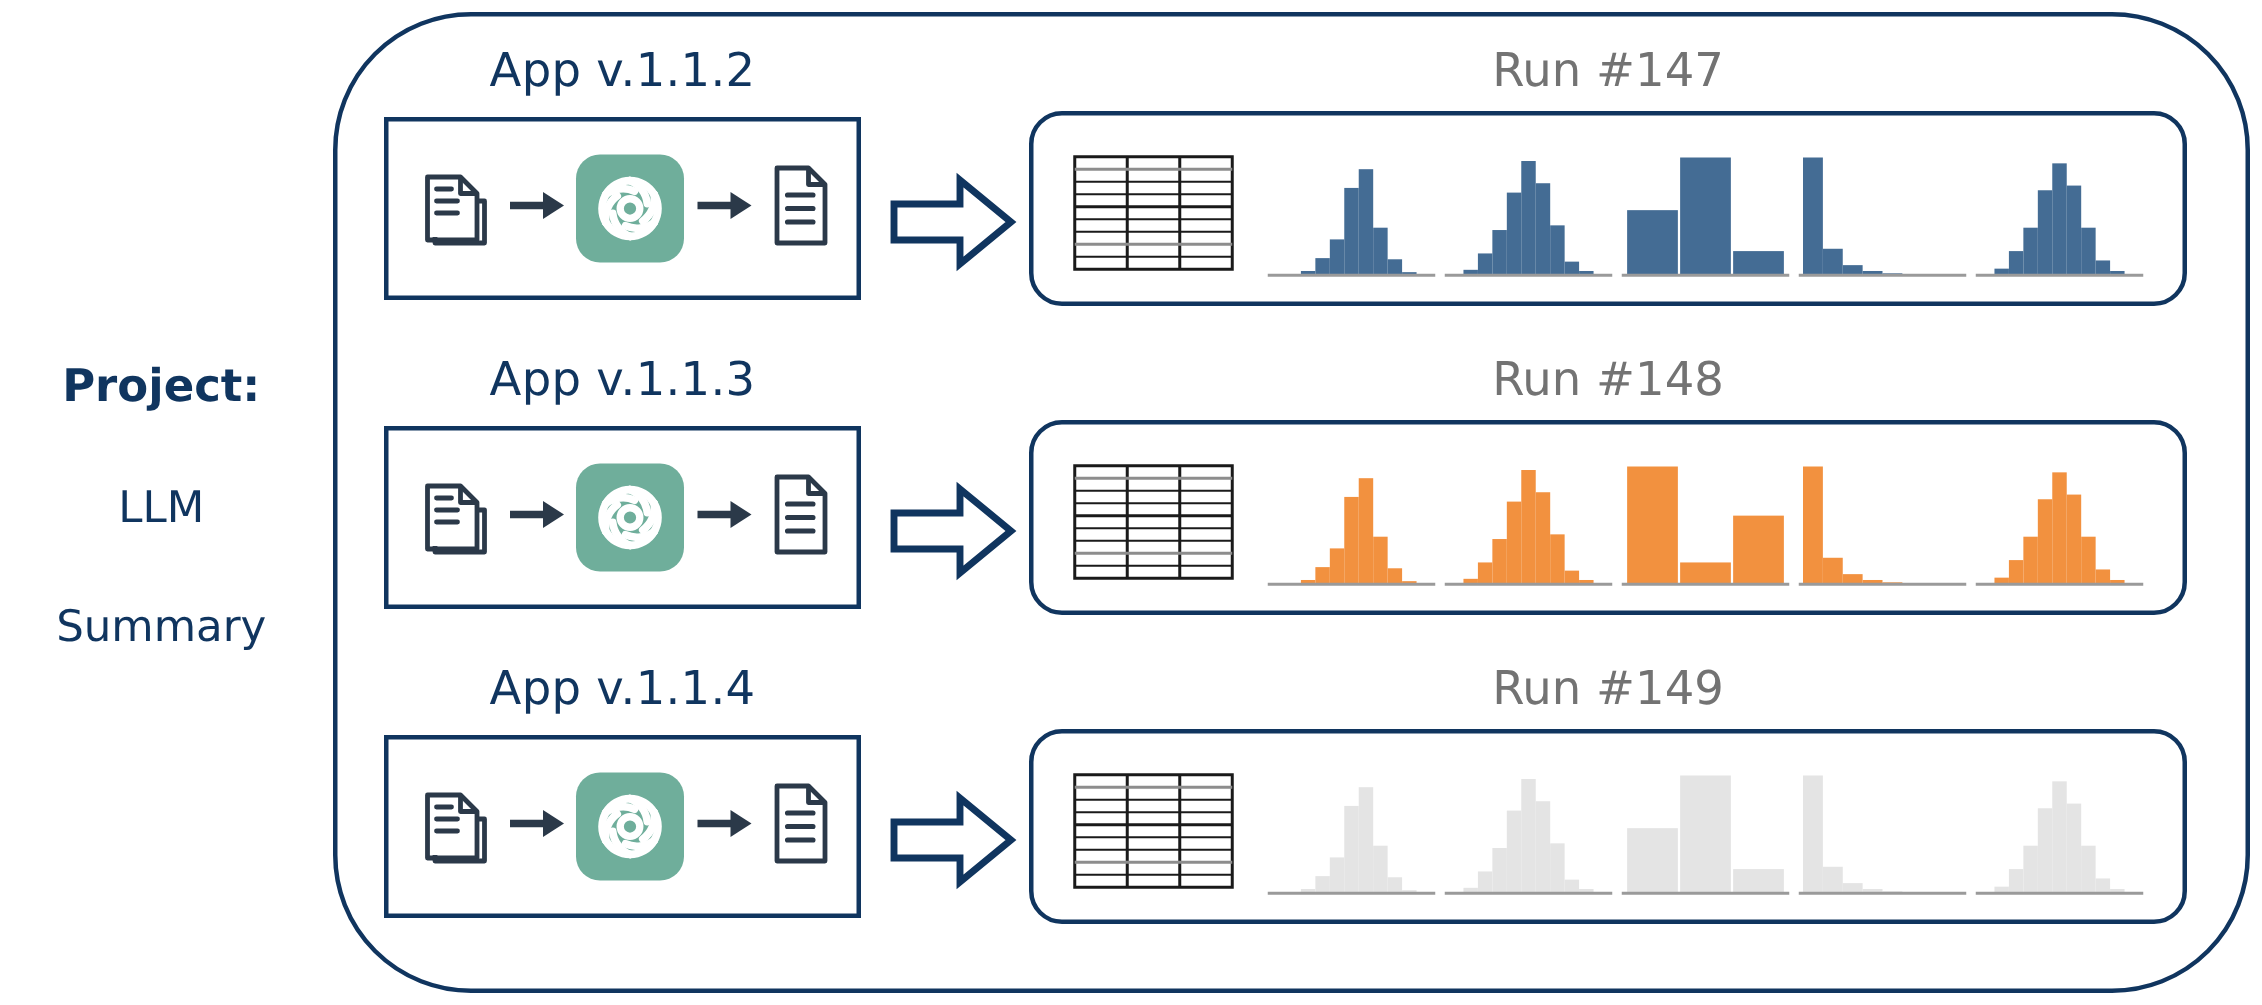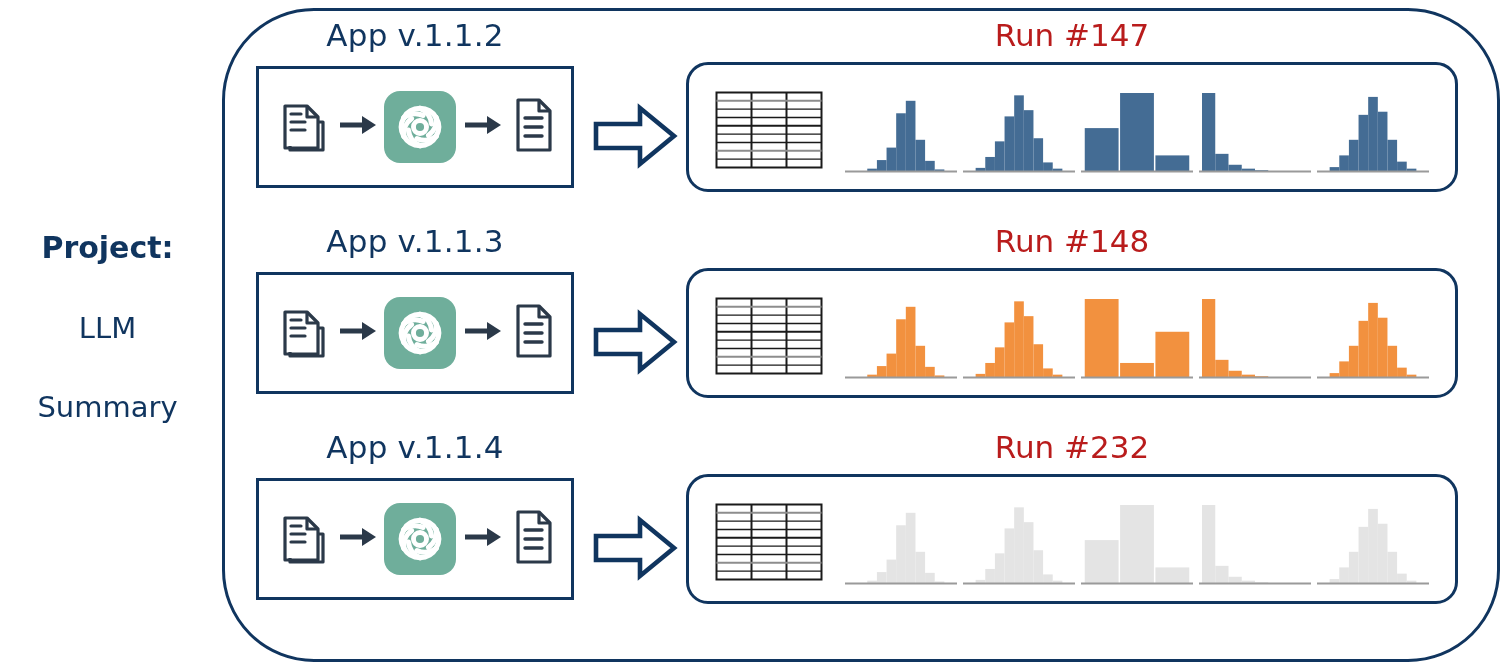--- a/index.html
+++ b/index.html
@@ -3,34 +3,34 @@
 <meta charset="utf-8">
 <style>
   html,body{margin:0;padding:0;background:#ffffff;}
   body{
     width:1508px;height:670px;position:relative;overflow:hidden;
     font-family:"DejaVu Sans","Liberation Sans",sans-serif;
   }
 
   
   #project-label{
-    position:absolute;left:0;top:230px;width:215px;
+    position:absolute;left:0;top:240px;width:215px;
     text-align:center;color:#10355F;line-height:1.22;
   }
   #project-label .kicker{font-size:30px;font-weight:bold;}
   #project-label .line{font-size:29px;font-weight:normal;margin-top:44px;}
 
   
   #project-container{
     position:absolute;left:222px;top:8px;width:1278px;height:654px;
     border:3.5px solid #10355F;border-radius:92px;box-sizing:border-box;
   }
 
   
-  .row{position:absolute;left:0;width:1299px;height:200px;}
+  .row{position:absolute;left:0;width:1299px;height:200px;margin-top:12px;}
   .row.r0{top:12px;}
   .row.r1{top:218px;padding-left:44px;}
   .row.r2{top:424px;}
 
   
   .app-col{position:absolute;left:256px;top:0;width:318px;}
   .app-title{
     text-align:center;color:#10355F;font-size:31px;letter-spacing:.2px;
     height:46px;line-height:46px;
   }
@@ -47,21 +47,21 @@
     background:#6FAE9B;display:flex;align-items:center;justify-content:center;
   }
 
   
   .big-arrow{position:absolute;left:592px;top:88px;}
   .row.r1 .big-arrow,.row.r2 .big-arrow{top:88px;}
 
   
   .run-col{position:absolute;left:686px;top:0;width:772px;}
   .run-title{
-    text-align:center;color:#b91c1c;font-size:31px;
+    text-align:center;color:#737373;font-size:31px;
     height:46px;line-height:46px;
   }
   .run-panel{
     position:absolute;left:686px;top:50px;width:772px;height:130px;
     border:3px solid #10355F;border-radius:22px;background:#fff;
     box-sizing:border-box;display:flex;align-items:flex-end;
     padding:0 16px 10px 16px;gap:0;
   }
   .table-icon{flex:0 0 auto;margin:0 22px 6px 10px;}
   .hist{flex:0 0 auto;margin-right:6px;}
@@ -357,21 +357,21 @@
     <path d="M30 8 v11 h11" fill="none" stroke="#2B3949" stroke-width="3.2" stroke-linejoin="round"></path>
     <path d="M16 26 h17 M16 35 h17 M16 44 h17" stroke="#2B3949" stroke-width="3.4" stroke-linecap="round" fill="none"></path>
   </svg></span>
     </div>
 
     <span class="big-arrow" data-name="produces-arrow-icon"><svg width="88" height="72" viewBox="0 0 88 72" data-name="block-arrow-right-icon">
     <path d="M4 24 h44 v-16 l34 28 l-34 28 v-16 h-44 z" fill="#fff" stroke="#10355F" stroke-width="4.6" stroke-linejoin="miter"></path>
   </svg></span>
 
     <div class="run-col" data-name="run-column">
-      <div class="run-title" data-name="run-label">Run #232</div>
+      <div class="run-title" data-name="run-label">Run #149</div>
     </div>
 
     <div class="run-panel" data-name="run-results-panel">
       <span class="table-icon" data-name="results-table-icon"><svg width="108" height="78" viewBox="0 0 108 78" data-name="table-grid-icon">
             <rect x="1.5" y="1.5" width="105" height="75" fill="#fff" stroke="#1a1a1a" stroke-width="2"></rect>
             <line x1="36.5" y1="1.5" x2="36.5" y2="76.5" stroke="#1a1a1a" stroke-width="2"></line>
             <line x1="71.5" y1="1.5" x2="71.5" y2="76.5" stroke="#1a1a1a" stroke-width="2"></line>
             <line x1="1.5" y1="9.833333333333334" x2="106.5" y2="9.833333333333334" stroke="#8d8d8d" stroke-width="2"></line>
             <line x1="1.5" y1="18.166666666666668" x2="106.5" y2="18.166666666666668" stroke="#1a1a1a" stroke-width="1.3"></line>
             <line x1="1.5" y1="26.5" x2="106.5" y2="26.5" stroke="#1a1a1a" stroke-width="1.3"></line>

